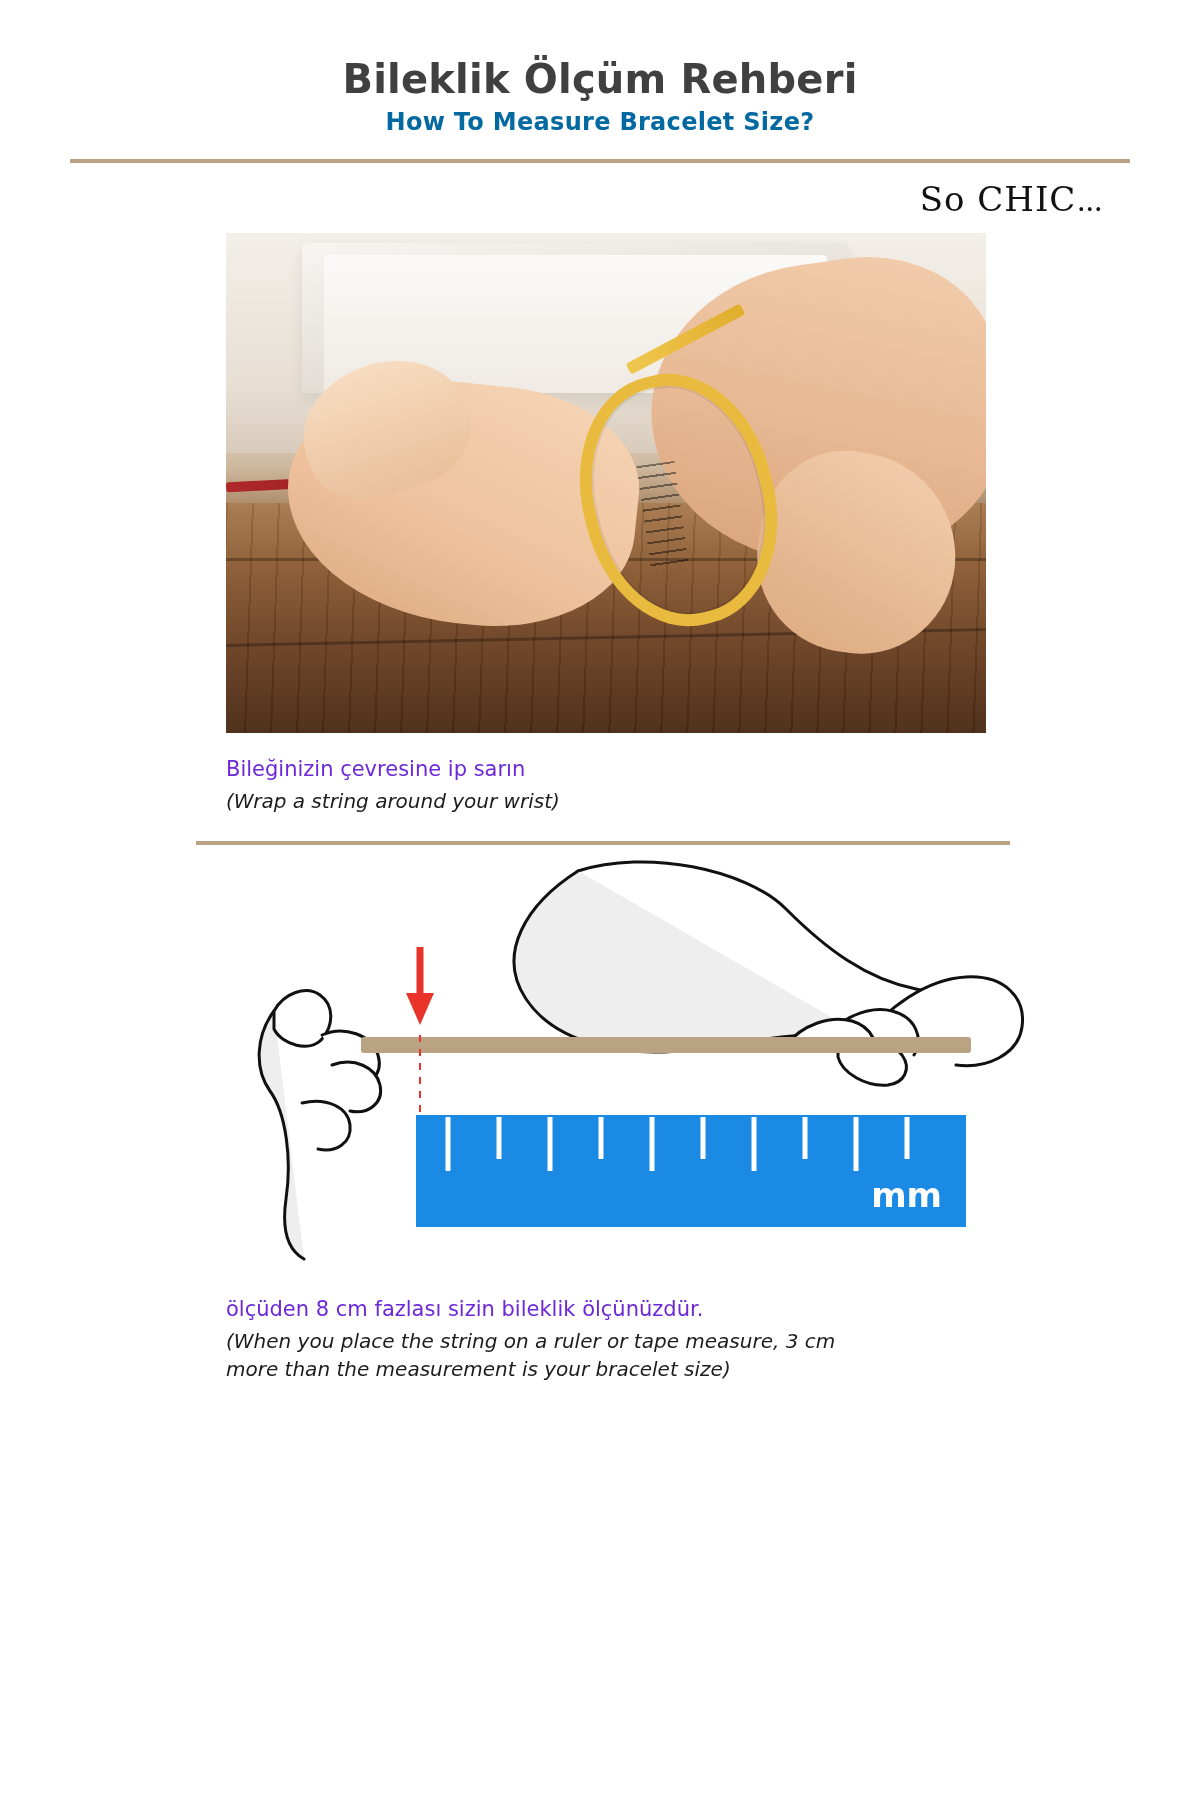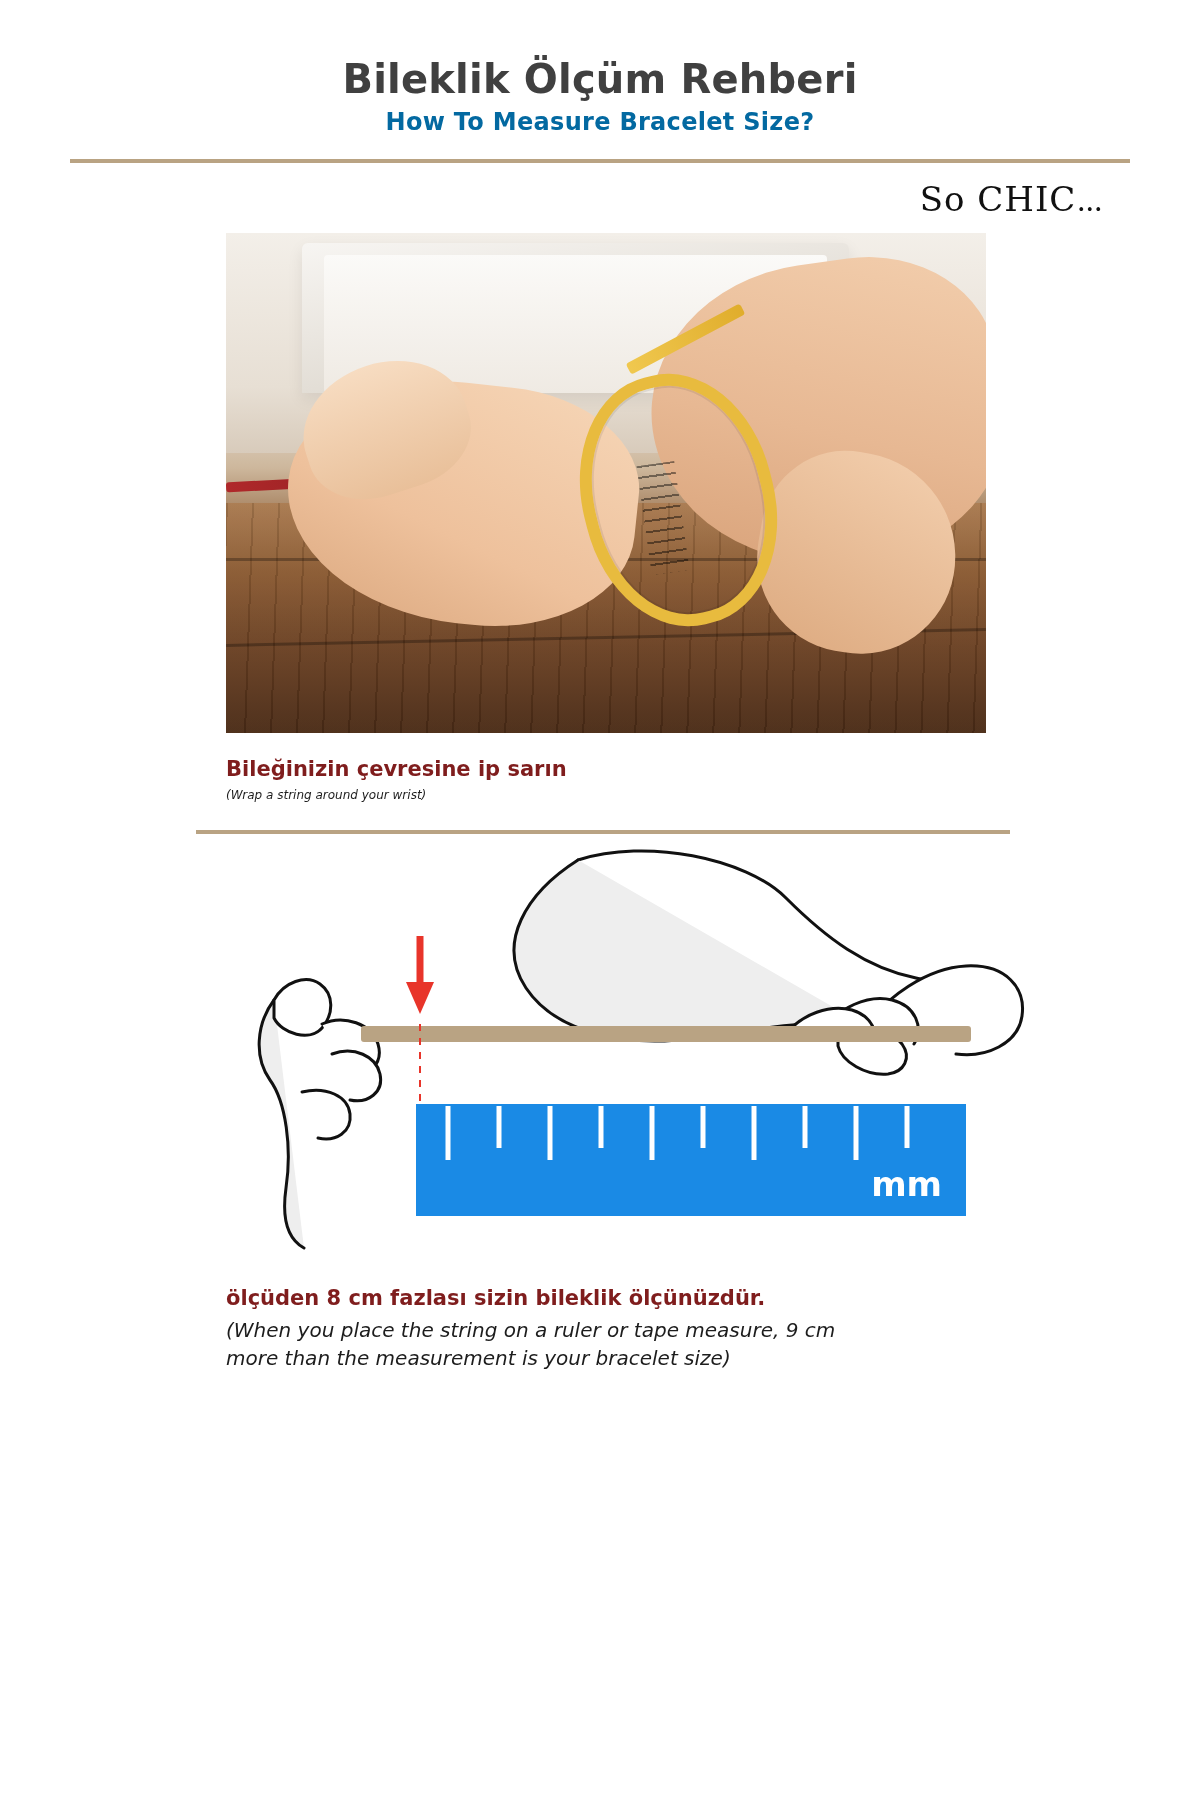--- a/index.html
+++ b/index.html
@@ -168,27 +168,27 @@
     transform: rotate(-8deg);
     opacity: .8;
   }
 
   .cap {
     margin: 22px 0 0 156px;
     width: 800px;
   }
   .cap-tr {
     font-size: 21px;
-    font-weight: 700;
-    color: #7f1d1d;
+    font-weight: 400;
+    color: #6d28d9;
     line-height: 1.35;
     margin: 16px 0 4px 0;
   }
   .cap-en {
-    font-size: 12px;
+    font-size: 20px;
     font-style: italic;
     color: #1d1d1d;
     line-height: 1.4;
     margin: 0;
   }
 
   .sep {
     height: 4px;
     background: #b9a383;
     margin: 26px 0 0 126px;
@@ -303,18 +303,18 @@
             <line x1="630" y1="258" x2="630" y2="312"></line>
             <line x1="681" y1="258" x2="681" y2="300"></line>
           </g>
           <text x="716" y="348" fill="#ffffff" font-family="DejaVu Sans, Liberation Sans, sans-serif" font-size="34" font-weight="700" text-anchor="end">mm</text>
         </g>
       </svg>
     </div>
 
     <div class="cap2">
       <p class="cap-tr">ölçüden 8 cm fazlası sizin bileklik ölçünüzdür.</p>
-      <p class="cap-en">(When you place the string on a ruler or tape measure, 9 cm</p>
+      <p class="cap-en">(When you place the string on a ruler or tape measure, 3 cm</p>
       <p class="cap-en">more than the measurement is your bracelet size)</p>
     </div>
   </div>
 
 </div>
 
 </body></html>

